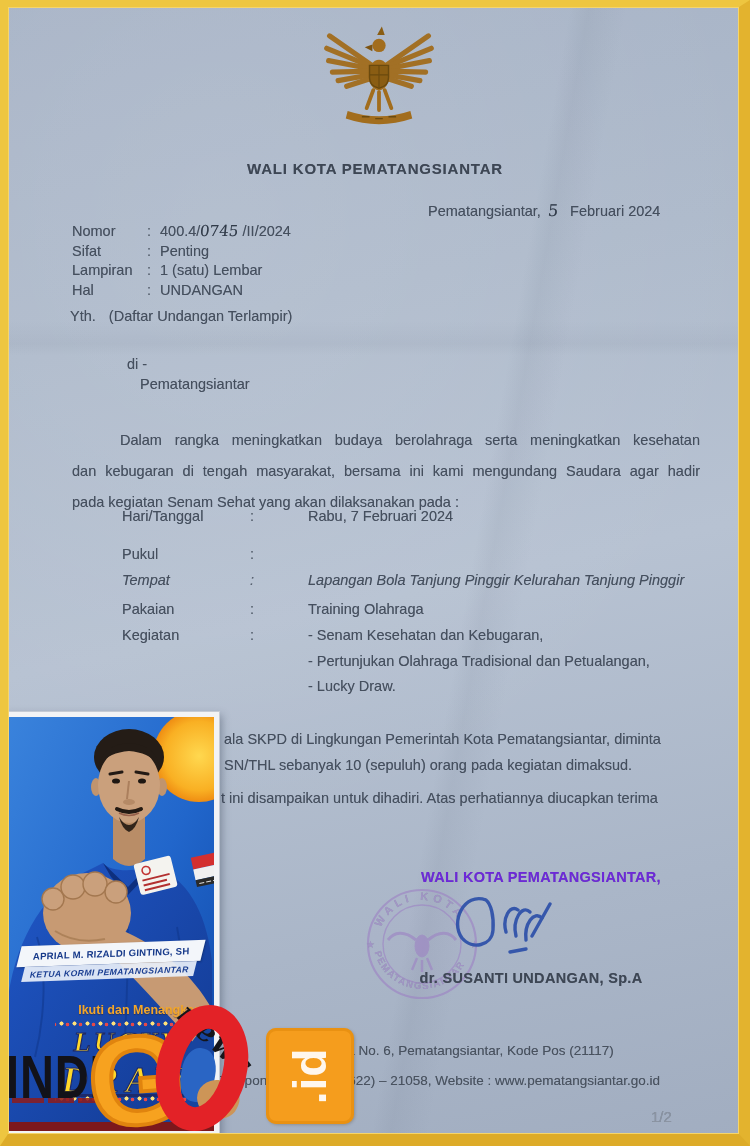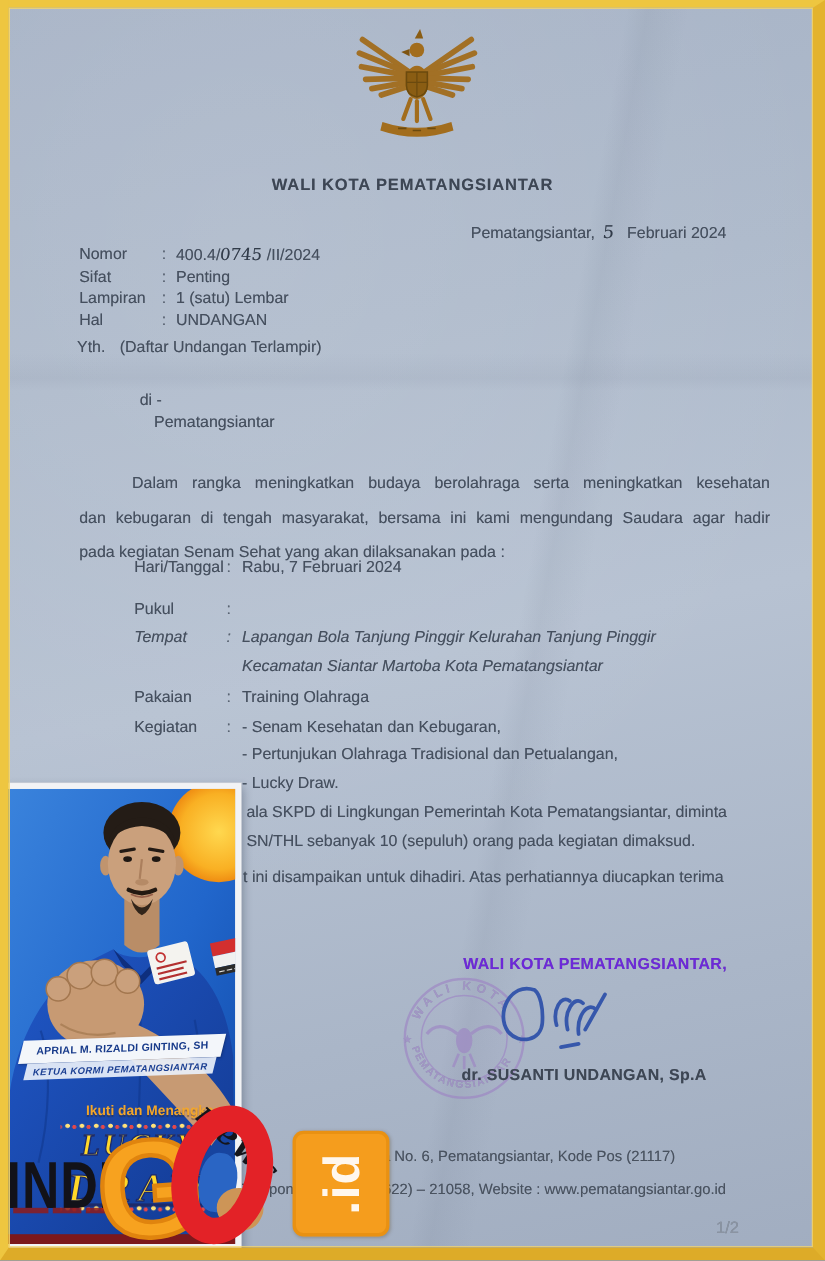--- a/index.html
+++ b/index.html
@@ -22,21 +22,21 @@
   .heading{font-weight:600;letter-spacing:.8px;color:#3d4654;font-size:15px;}
   .dateline{font-size:14.5px;}
   .hand{font-family:"DejaVu Serif",serif;display:inline-block;transform:skewX(-6deg);color:#313b49;}
   .metarow{display:flex;line-height:19.5px;}
   .metarow .lbl{width:75px;}
   .metarow .col{width:13px;color:#5a6472;}
   .recip{line-height:19px;}
   .jline{text-align:justify;text-align-last:justify;}
   .p1{width:628px;line-height:31px;}
   .indent{text-indent:48px;}
-  .schrow{display:flex;line-height:25.5px;}
+  .schrow{display:flex;line-height:25.5px;gap:44px;}
   .schrow .lbl{width:84px;flex:none;}
   .schrow .col{width:14px;flex:none;color:#5a6472;}
   .nowrap{white-space:nowrap;}
   .closing-title{font-weight:600;letter-spacing:.3px;color:#6d28d9;}
   .signer{font-weight:600;letter-spacing:.3px;color:#3d4654;}
   .footer{font-size:13.5px;line-height:30px;color:#49525f;}
   .pagenum{color:#8b94a2;font-size:15px;}
   
   .photo{position:absolute;left:2px;top:712px;width:217px;height:424px;z-index:20;
     background:#f2f3f5;border:5px solid #f2f3f5;box-sizing:border-box;
@@ -172,21 +172,20 @@
       </div>
       <div class="schrow" style="margin-bottom:1px;">
         <span class="lbl">Pukul</span>
         <span class="col">:</span>
       </div>
       <div class="schrow" style="margin-bottom:3px;font-style:italic;">
         <span class="lbl">Tempat</span>
         <span class="col">:</span>
         <span>
           <div>Lapangan Bola Tanjung Pinggir Kelurahan Tanjung Pinggir</div>
-          <div>Kecamatan Siantar Martoba Kota Pematangsiantar</div>
         </span>
       </div>
       <div class="schrow" style="margin-bottom:1px;">
         <span class="lbl">Pakaian</span>
         <span class="col">:</span>
         <span>Training Olahraga</span>
       </div>
       <div class="schrow">
         <span class="lbl">Kegiatan</span>
         <span class="col">:</span>

